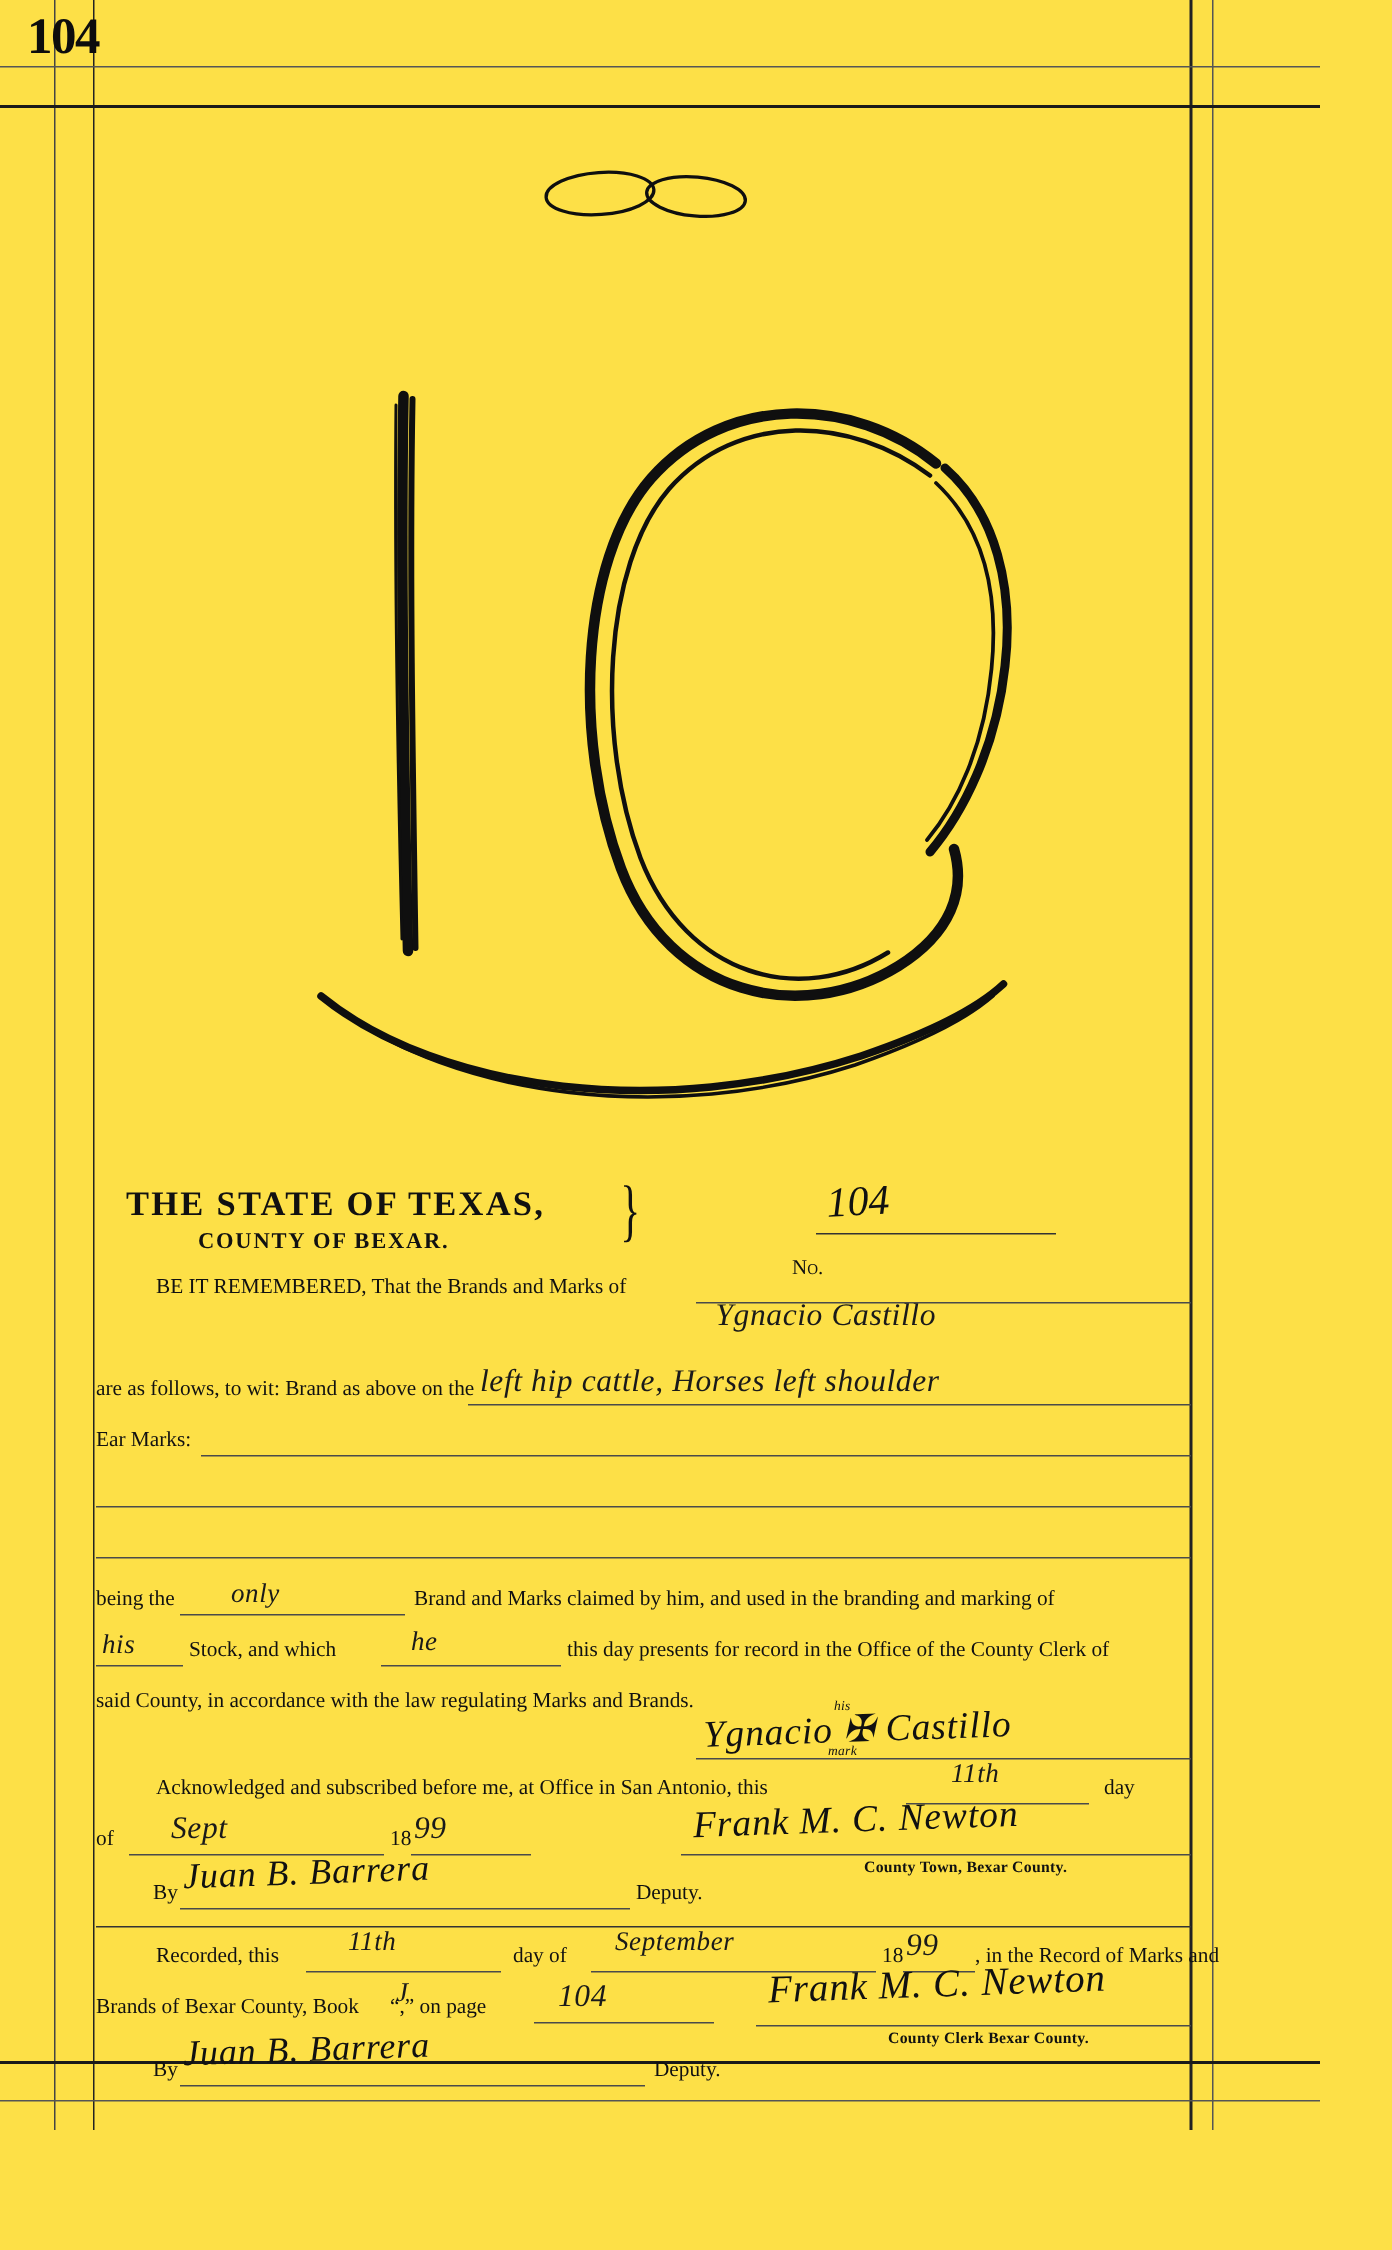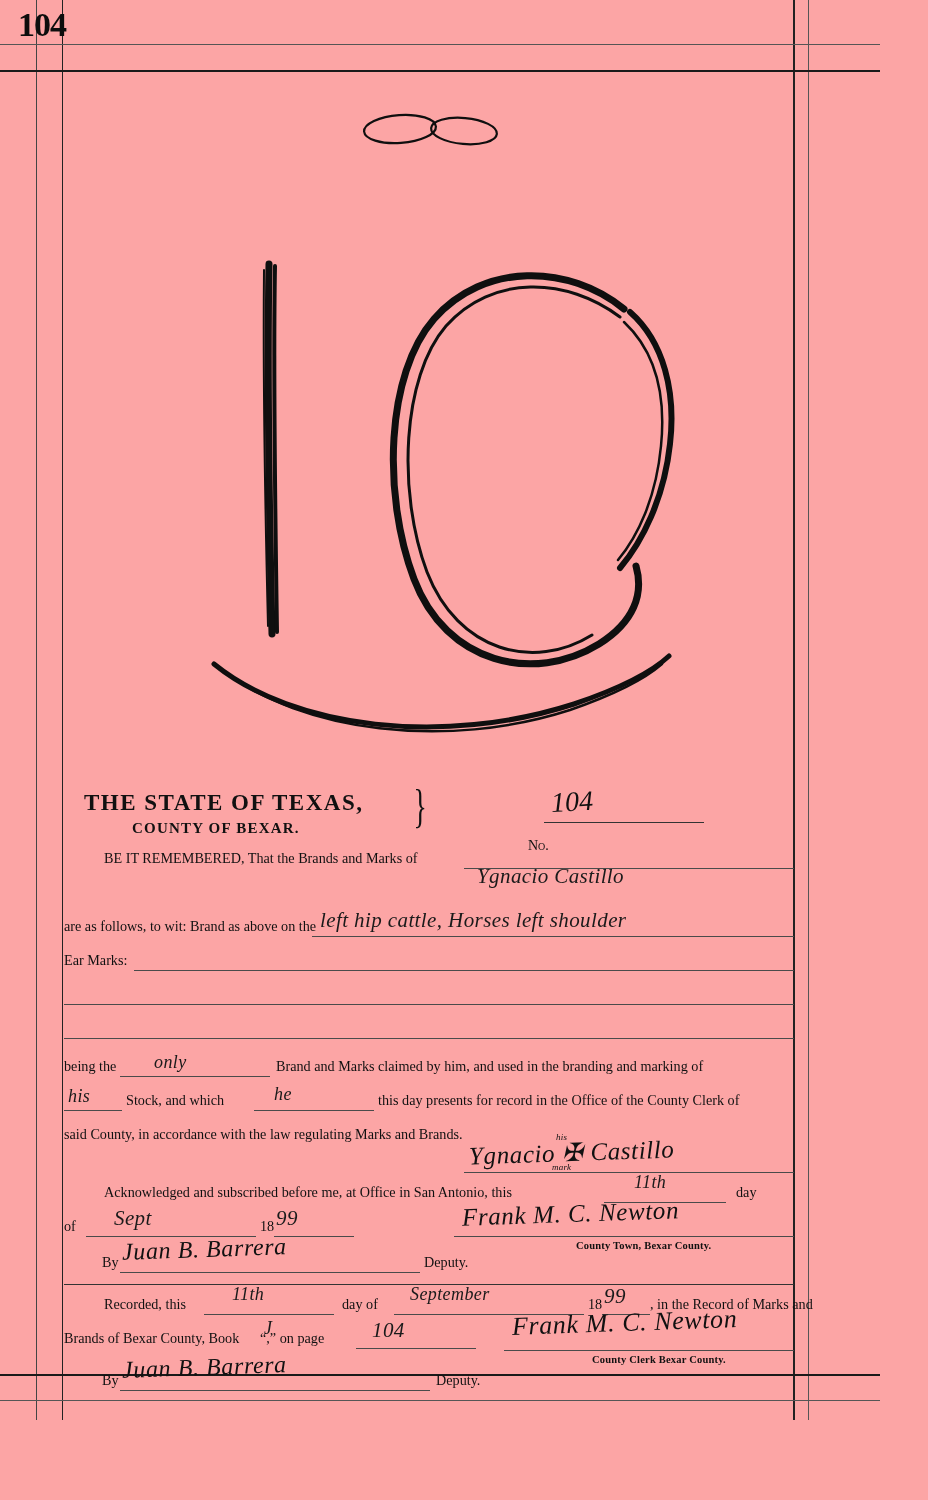--- a/index.html
+++ b/index.html
@@ -15,21 +15,21 @@
     color: #111;
     overflow: hidden;
   }
 
   
   #page {
     position: absolute;
     left: 0; top: 0;
     width: 928px;
     height: 1500px;
-    background: #fca5a5;
+    background: #fde047;
   }
 
   .rule {
     position: absolute;
     background: #1a1a1a;
   }
 
   
   .v-line-left-outer { left: 36px; top: 0; width: 1px; height: 1420px; background:#444; }
   .v-line-left-inner { left: 62px; top: 0; width: 1px; height: 1420px; background:#222; }

